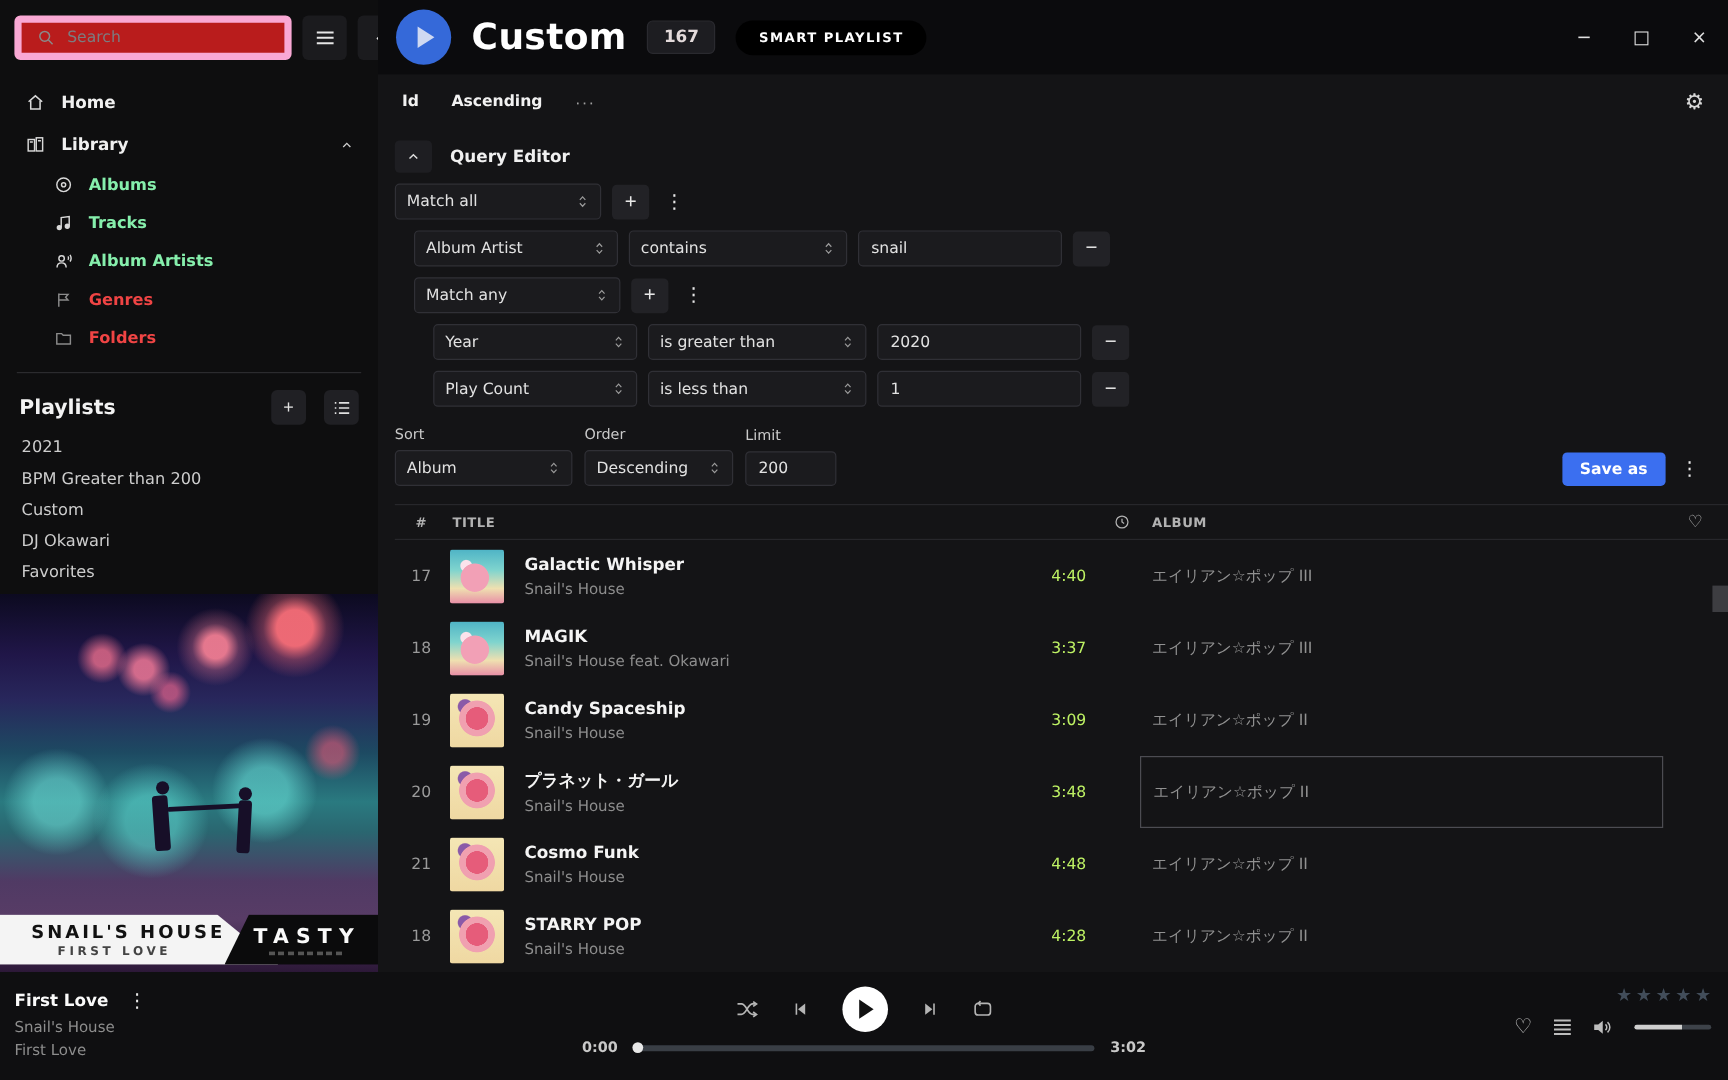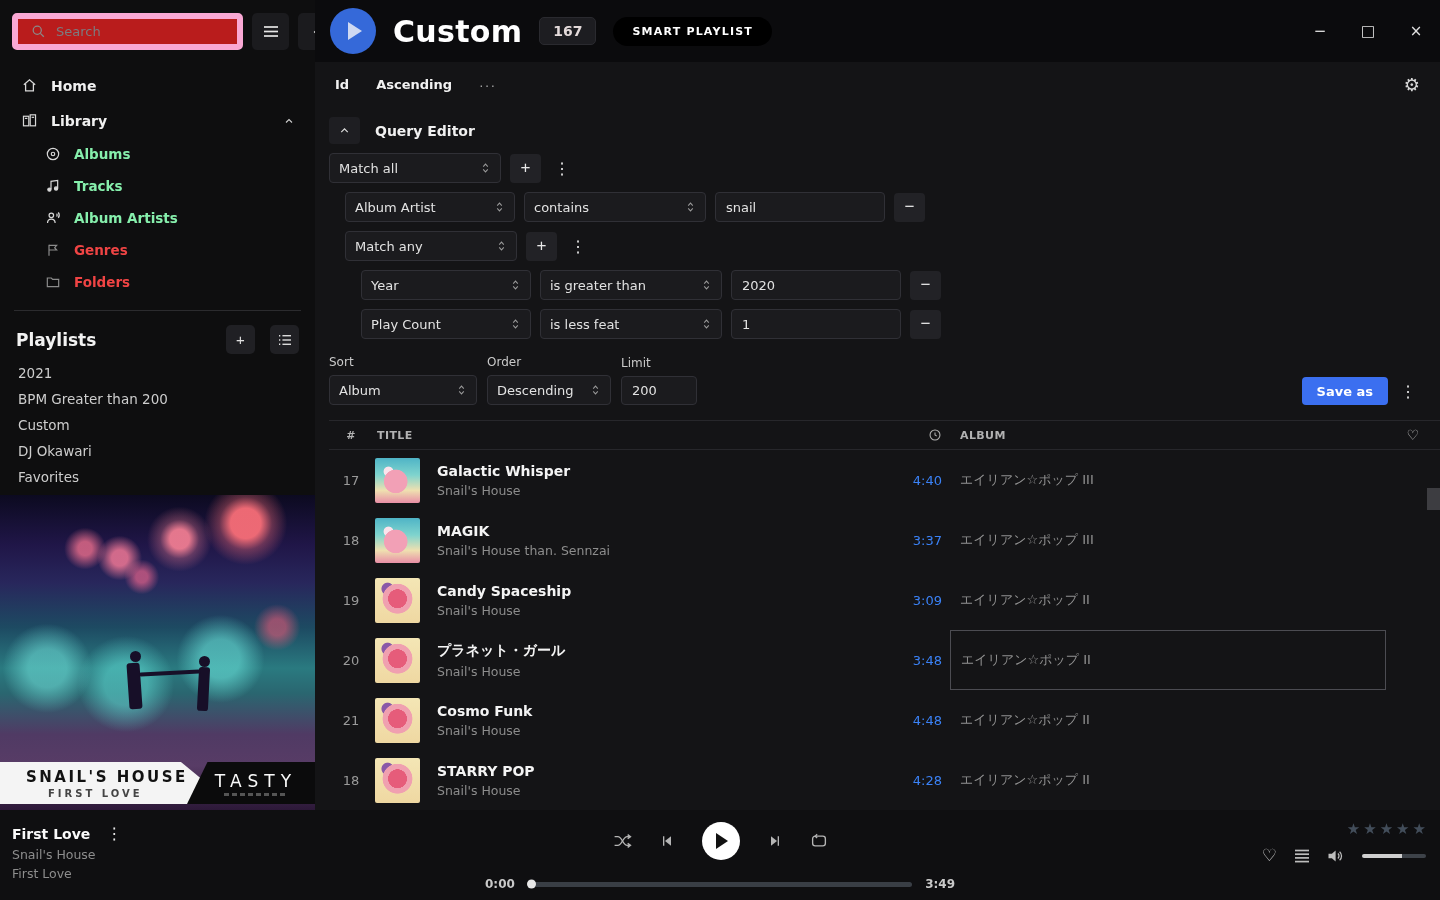--- a/index.html
+++ b/index.html
@@ -49,21 +49,21 @@
 .fig.f{left:198px;top:172px;width:11px;height:44px;transform:rotate(3deg)}
 .fig-head{position:absolute;width:11px;height:11px;border-radius:50%;background:#170f28}
 .fig-head.m{left:130px;top:156px}.fig-head.f{left:199px;top:161px}
 .fig-arm{position:absolute;left:139px;top:176px;width:62px;height:4px;background:#170f28;border-radius:2px;transform:rotate(-3deg)}
 .band-white{position:absolute;left:0;bottom:6px;width:232px;height:42px;background:#f4f4f4;
   clip-path:polygon(0 0,78% 0,100% 100%,0 100%);display:flex;flex-direction:column;justify-content:center;padding-left:26px}
 .band-artist{font-size:15px;font-weight:800;letter-spacing:2.5px;color:#111}
 .band-title{font-size:10px;font-weight:600;letter-spacing:3px;color:#444;margin-top:2px;padding-left:22px}
 .band-black{position:absolute;right:0;bottom:6px;width:128px;height:42px;background:#0b0b0c;
   clip-path:polygon(16% 0,100% 0,100% 100%,0 100%);display:flex;flex-direction:column;align-items:center;justify-content:center}
-.brand{font-size:17px;font-weight:400;letter-spacing:6px;color:#fafafa;padding-left:10px}
+.brand{font-size:17px;font-weight:700;letter-spacing:6px;color:#fafafa;padding-left:10px}
 .brand-sub{margin-top:2px;width:64px;height:3px;margin-left:10px;
   background:repeating-linear-gradient(90deg,#555 0 5px,transparent 5px 8px)}
 
 
 .main{display:flex;flex-direction:column;background:#141416}
 .titlebar{height:62px;background:#0b0b0d;display:flex;align-items:center;gap:17px;padding-left:15px;flex:0 0 62px}
 .play-circle{width:46px;height:46px;border-radius:50%;background:#3569d9;border:none;cursor:pointer;
   display:flex;align-items:center;justify-content:center}
 .play-circle .tri{width:0;height:0;border-left:14px solid #cfd9f2;border-top:9px solid transparent;border-bottom:9px solid transparent;margin-left:4px}
 .page-title{font-size:30px;font-weight:800;color:#fff;letter-spacing:.3px}
@@ -127,40 +127,40 @@
   radial-gradient(circle at 46% 52%, #f2a0b6 0 34%, transparent 36%),
   radial-gradient(circle at 30% 30%, #fbe3ec 0 10%, transparent 12%),
   linear-gradient(180deg,#4fb4c6 0%,#7fd4ce 38%,#efe0b0 72%,#e88ea6 100%)}
 .art-alien2{background:
   radial-gradient(circle at 50% 46%, #e65c7a 0 28%, #f0a0b0 29% 44%, transparent 46%),
   radial-gradient(circle at 28% 24%, #8a5aa8 0 12%, transparent 14%),
   linear-gradient(180deg,#f4e6b5,#efd8a2)}
 .td-titles{display:flex;flex-direction:column;gap:4px;min-width:0}
 .t-title{font-size:14px;font-weight:600;color:#f4f4f4;white-space:nowrap}
 .t-artist{font-size:12.5px;color:#8d8d8d;white-space:nowrap}
-.td-dur{text-align:right;padding-right:8px;color:#3b82f6;font-size:13px}
+.td-dur{padding-right:8px;color:#bef264;font-size:13px}
 .td-album{height:100%;display:flex;align-items:center;padding-left:10px;color:#919191;font-size:13px}
 .td-album.focused{border:1px solid #4c4c52}
 .album-link{cursor:pointer}
 .td-fav{}
 .scroll-thumb{position:absolute;right:0;top:426px;width:13px;height:22px;background:#3d3d41}
 
 
 .playerbar{background:#0f0f11;position:relative;display:flex}
 .np{width:315px;padding:14px 0 0 12px}
 .np-title-row{display:flex;align-items:center;gap:12px}
 .np-title{font-size:14px;font-weight:700;color:#fafafa}
 .np-artist,.np-album{font-size:12.5px;color:#8d8d8d;margin-top:4px}
 .pc{position:absolute;left:50%;top:0;transform:translateX(-50%);width:470px;display:flex;flex-direction:column;align-items:center}
 .pc-controls{display:flex;align-items:center;gap:27px;margin-top:12px}
 .pc-btn{background:none;border:none;color:#b5b5b5;cursor:pointer;display:flex;align-items:center;justify-content:center}
 .pc-play{width:38px;height:38px;border-radius:50%;background:#fff;border:none;cursor:pointer;
   display:flex;align-items:center;justify-content:center}
 .pc-play .tri{width:0;height:0;border-left:12px solid #111;border-top:8px solid transparent;border-bottom:8px solid transparent;margin-left:3px}
-.pc-progress{display:flex;align-items:center;gap:13px;margin-top:17px;width:100%}
+.pc-progress{display:flex;align-items:center;gap:13px;margin-top:6px;width:100%}
 .pc-time{font-size:12px;font-weight:600;color:#c9c9c9;flex:0 0 auto}
 .pc-track{flex:1;height:5px;background:#393e45;border-radius:3px;position:relative;cursor:pointer}
 .pc-dot{position:absolute;left:-1px;top:50%;transform:translateY(-50%);width:9px;height:9px;border-radius:50%;background:#e8e8e8}
 .pright{margin-left:auto;padding:10px 14px 0 0;display:flex;flex-direction:column;align-items:flex-end}
 .stars{display:flex;gap:3px}
 .star{font-size:15px;color:#424d5a;cursor:pointer}
 .pr-icons{display:flex;align-items:center;gap:17px;margin-top:7px}
 .pr-btn{background:none;border:none;color:#bdbdbd;cursor:pointer;display:flex;align-items:center}
 .heart-g{font-size:17px;color:#c2c2c2}
 .vol-track{width:64px;height:4px;border-radius:2px;background:linear-gradient(90deg,#cfcfcf 0 62%,#3d4249 62%);cursor:pointer}
@@ -456,21 +456,21 @@
         <div class="qe-row ind2">
           <div class="select w-field">
             <span>Play Count</span>
             <span class="sel-chev">
                   <svg width="11" height="14" viewBox="0 0 24 28">
                     <path d="M7 11 L12 5.5 L17 11 M7 17 L12 22.5 L17 17" fill="none" stroke="#9a9a9a" stroke-width="2.2"></path>
                   </svg>
                 </span>
           </div>
           <div class="select w-op">
-            <span>is less feat</span>
+            <span>is less than</span>
             <span class="sel-chev">
                   <svg width="11" height="14" viewBox="0 0 24 28">
                     <path d="M7 11 L12 5.5 L17 11 M7 17 L12 22.5 L17 17" fill="none" stroke="#9a9a9a" stroke-width="2.2"></path>
                   </svg>
                 </span>
           </div>
           <input class="q-input w-val" value="1" style="">
           <button class="ghost-btn">
                 <span>−</span>
               </button>
@@ -542,21 +542,21 @@
                 <span class="album-link">エイリアン☆ポップ III</span>
               </div>
               <span class="td-fav"></span>
             </div>
               <div class="t-row">
               <span class="td-num">18</span>
               <div class="td-main">
                 <div class="thumb art-alien3"></div>
                 <div class="td-titles">
                   <span class="t-title">MAGIK</span>
-                  <span class="t-artist">Snail's House than. Sennzai</span>
+                  <span class="t-artist">Snail's House feat. Okawari</span>
                 </div>
               </div>
               <span class="td-dur">3:37</span>
               <div class="td-album">
                 <span class="album-link">エイリアン☆ポップ III</span>
               </div>
               <span class="td-fav"></span>
             </div>
               <div class="t-row">
               <span class="td-num">19</span>
@@ -673,21 +673,21 @@
                 <path d="M9.5 1 L7 3.5 L9.5 6"></path>
               </svg>
          </span>
        </button>
      </div>
      <div class="pc-progress">
        <span class="pc-time">0:00</span>
        <div class="pc-track">
          <span class="pc-dot"></span>
        </div>
-       <span class="pc-time">3:49</span>
+       <span class="pc-time">3:02</span>
      </div>
    </div>
 
    <div class="pright">
      <div class="stars">
           <span class="star">★</span>
           <span class="star">★</span>
           <span class="star">★</span>
           <span class="star">★</span>
           <span class="star">★</span>

